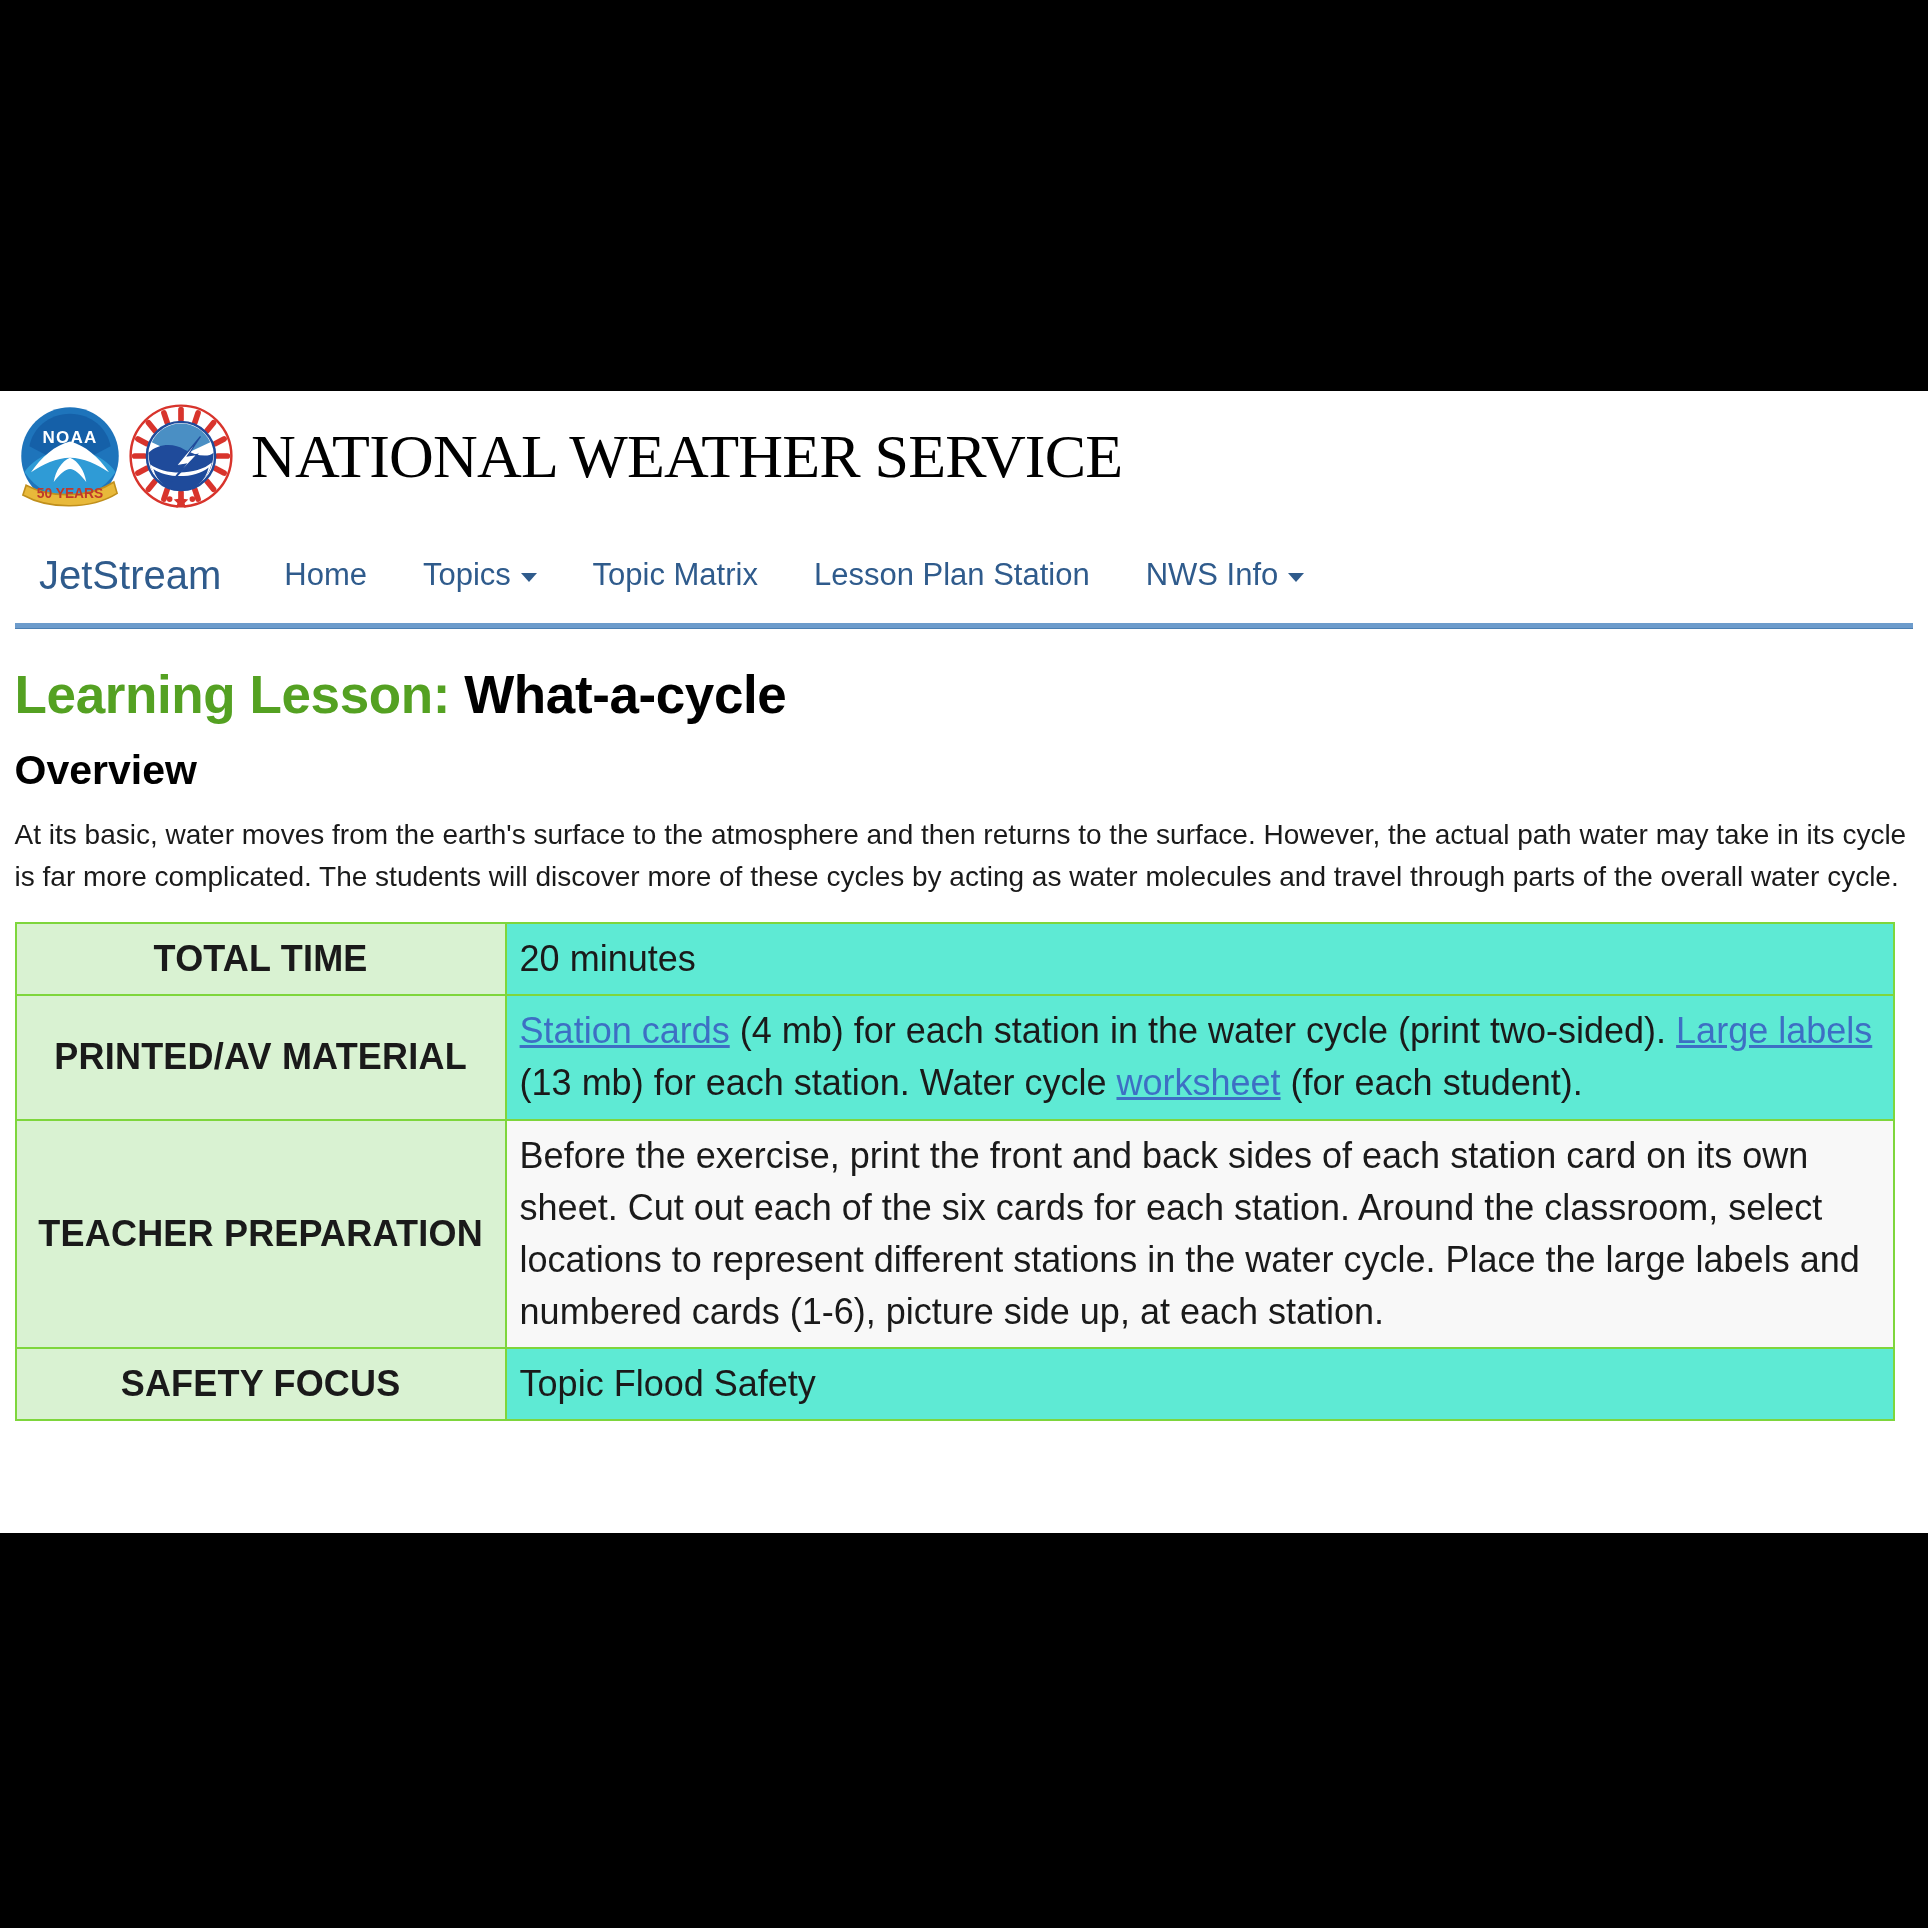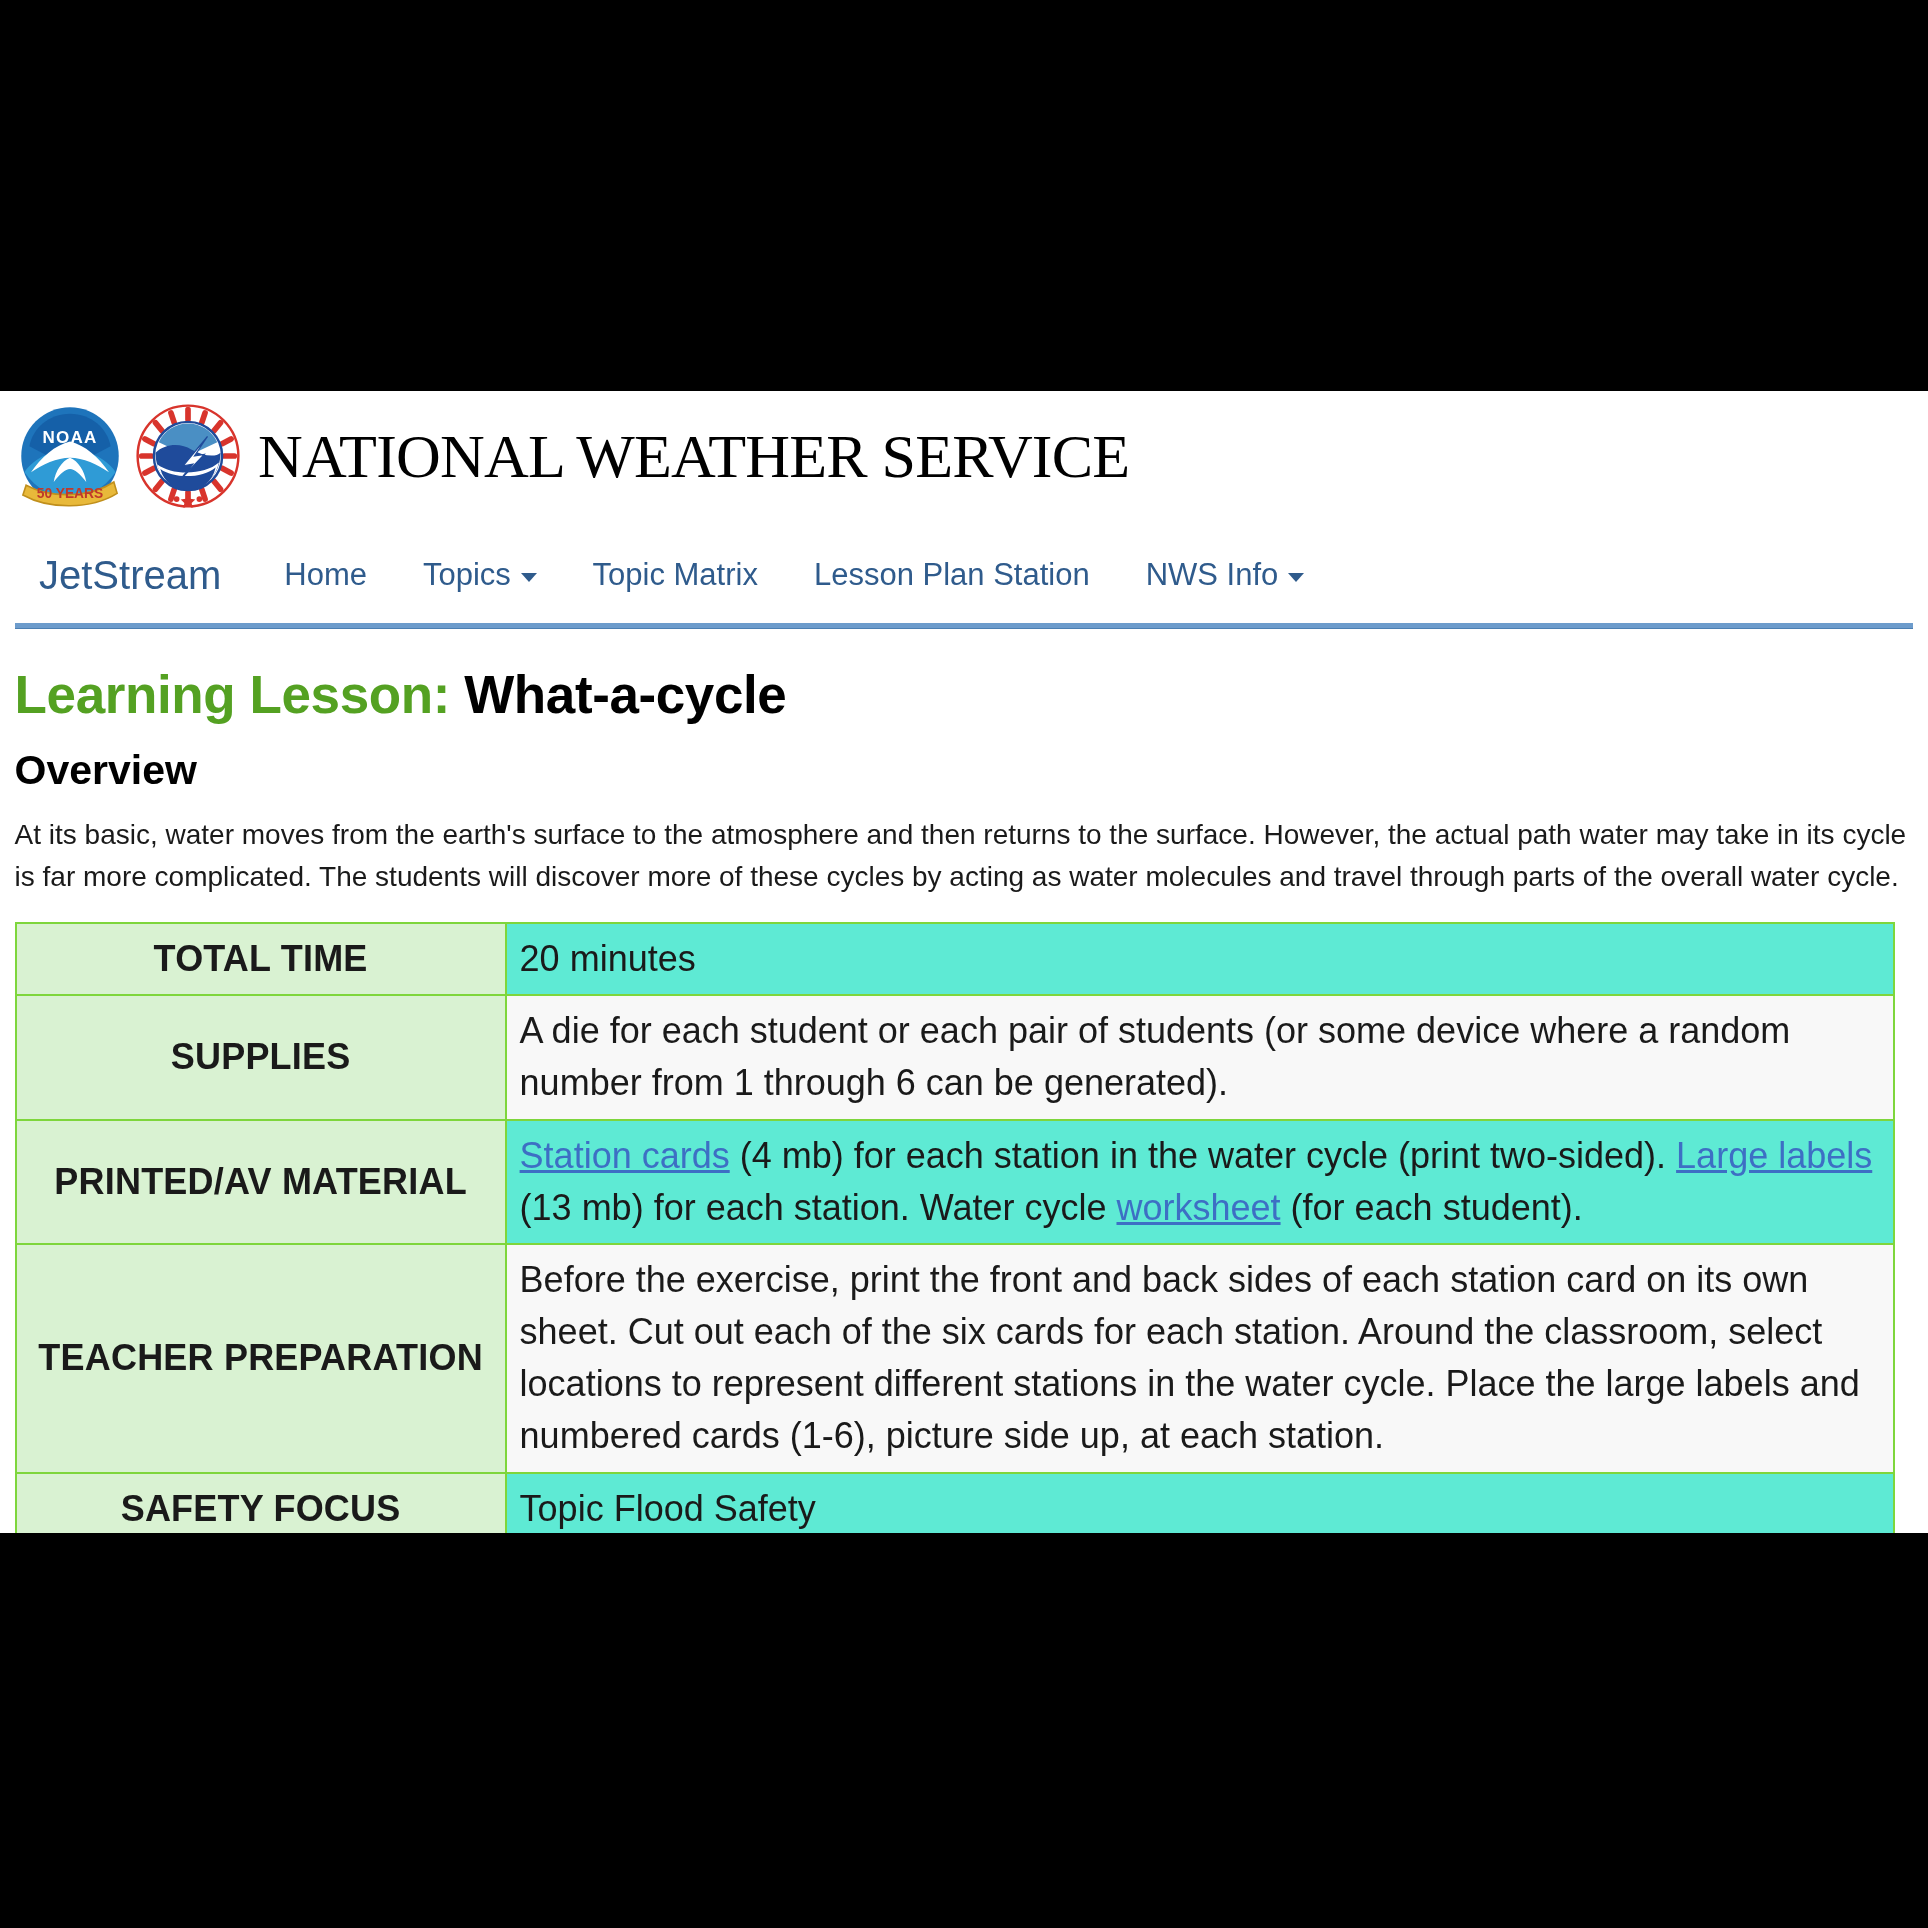--- a/index.html
+++ b/index.html
@@ -33,21 +33,21 @@
     box-shadow: 0 2.4px 3.2px -1.6px rgba(0,0,0,0.28);
     display: flex;
     align-items: center;
     padding-left: 18px;
     box-sizing: border-box;
   }
 
   .logo-wrap {
     display: flex;
     align-items: flex-start;
-    gap: 14px;
+    gap: 7px;
     flex: none;
   }
 
   .logo-noaa, .logo-nws {
     width: 104px;
     height: 104px;
     flex: none;
   }
 
   .wordmark {
@@ -296,24 +296,20 @@
     <p class="overview">At its basic, water moves from the earth's surface to the atmosphere and then returns to the surface. However, the actual path water may take in its cycle is far more complicated. The students will discover more of these cycles by acting as water molecules and travel through parts of the overall water cycle.</p>
 
     <table class="info-table">
       <tbody>
 
         <tr>
           <td class="label-cell">TOTAL TIME</td>
           <td class="value-cell">20 minutes</td>
         </tr>
 
-        <tr class="alt">
-          <td class="label-cell">SUPPLIES</td>
-          <td class="value-cell">A die for each student or each pair of students (or some device where a random number from 1 through 6 can be generated).</td>
-        </tr>
 
         <tr>
           <td class="label-cell">PRINTED/AV MATERIAL</td>
           <td class="value-cell">
             <a href="#">Station cards</a><span> (4 mb) for each station in the water cycle (print two-sided). </span><a href="#">Large labels</a><span> (13 mb) for each station. Water cycle </span><a href="#">worksheet</a><span> (for each student).</span>
           </td>
         </tr>
 
         <tr class="alt">
           <td class="label-cell">TEACHER PREPARATION</td>

